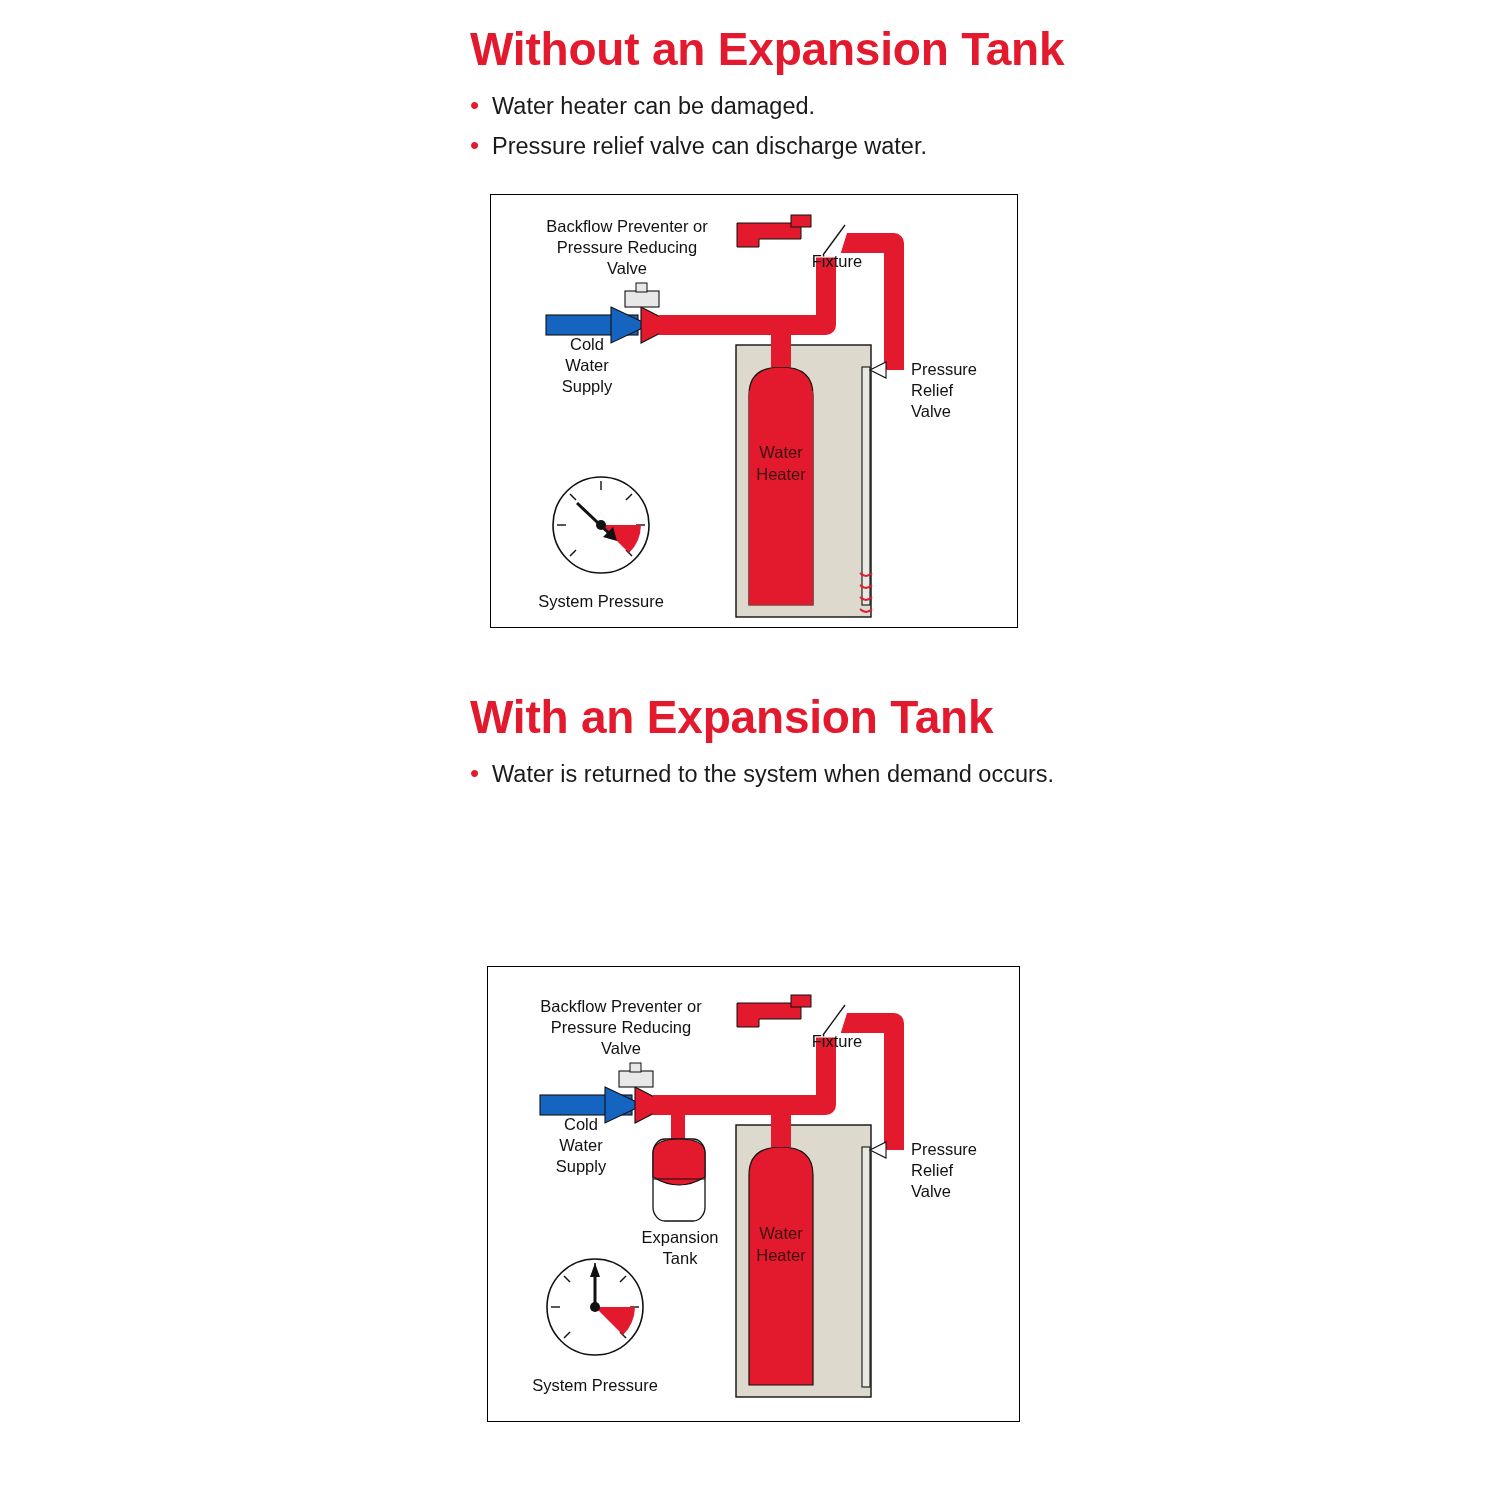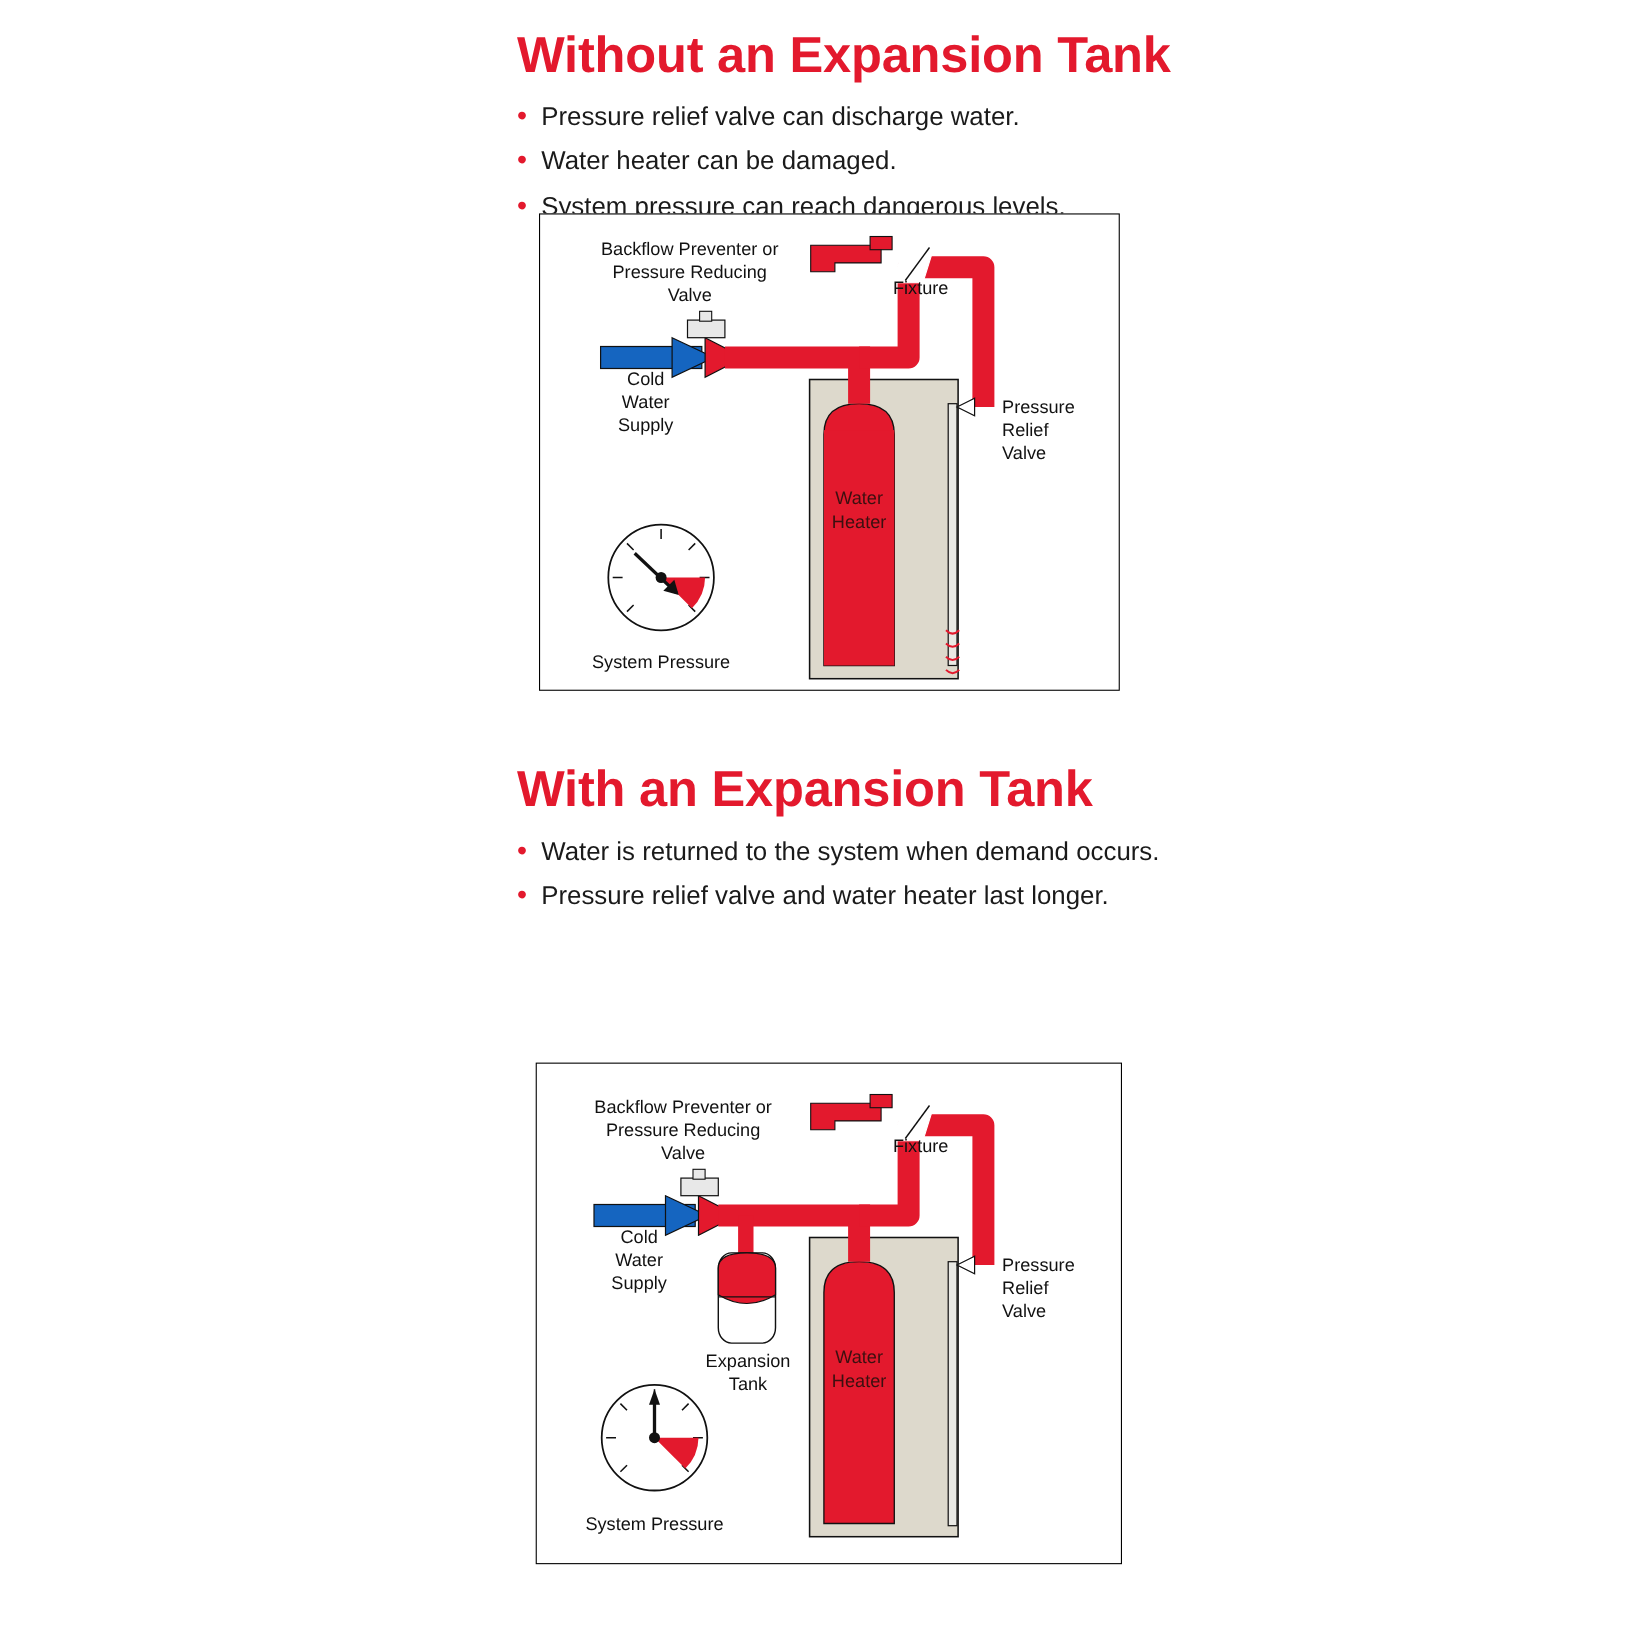--- a/index.html
+++ b/index.html
@@ -74,23 +74,22 @@
   }
 </style>
 </head>
 <body>
 
 <div class="page">
 
   <div class="section" style="top:22px;">
     <h1 class="heading">Without an Expansion Tank</h1>
     <ul class="bullets">
+      <li>Water heater can be damaged.</li>
       <li>Pressure relief valve can discharge water.</li>
-      <li>Water heater can be damaged.</li>
-      <li>System pressure can reach dangerous levels.</li>
     </ul>
   </div>
 
   <div class="figure-box" style="left:490px; top:194px; width:528px; height:434px;">
     <svg width="524" height="430" viewBox="0 0 524 430">
 
       <rect x="245" y="150" width="135" height="272" fill="#ddd9cc" stroke="#111" stroke-width="1.4"></rect>
 
       <path d="M258,200 q0,-28 32,-28 q32,0 32,28 L322,410 L258,410 Z" fill="#e3192d" stroke="#111" stroke-width="1.2"></path>
       <rect x="258" y="196" width="64" height="214" fill="#e3192d" stroke="none"></rect>
@@ -156,21 +155,20 @@
       <text class="lbl-w" x="290" y="285" text-anchor="middle">Heater</text>
 
       <text class="lbl-sm" x="110" y="412" text-anchor="middle">System Pressure</text>
     </svg>
   </div>
 
   <div class="section" style="top:690px;">
     <h1 class="heading">With an Expansion Tank</h1>
     <ul class="bullets">
       <li>Water is returned to the system when demand occurs.</li>
-      <li>Pressure relief valve and water heater last longer.</li>
     </ul>
   </div>
 
   <div class="figure-box" style="left:487px; top:966px; width:533px; height:456px;">
     <svg width="529" height="452" viewBox="0 0 529 452">
 
       <rect x="248" y="158" width="135" height="272" fill="#ddd9cc" stroke="#111" stroke-width="1.4"></rect>
       <path d="M261,208 q0,-28 32,-28 q32,0 32,28 L325,418 L261,418 Z" fill="#e3192d" stroke="#111" stroke-width="1.2"></path>
 
       <rect x="52" y="128" width="92" height="20" fill="#1565c0" stroke="#111" stroke-width="1.1"></rect>

